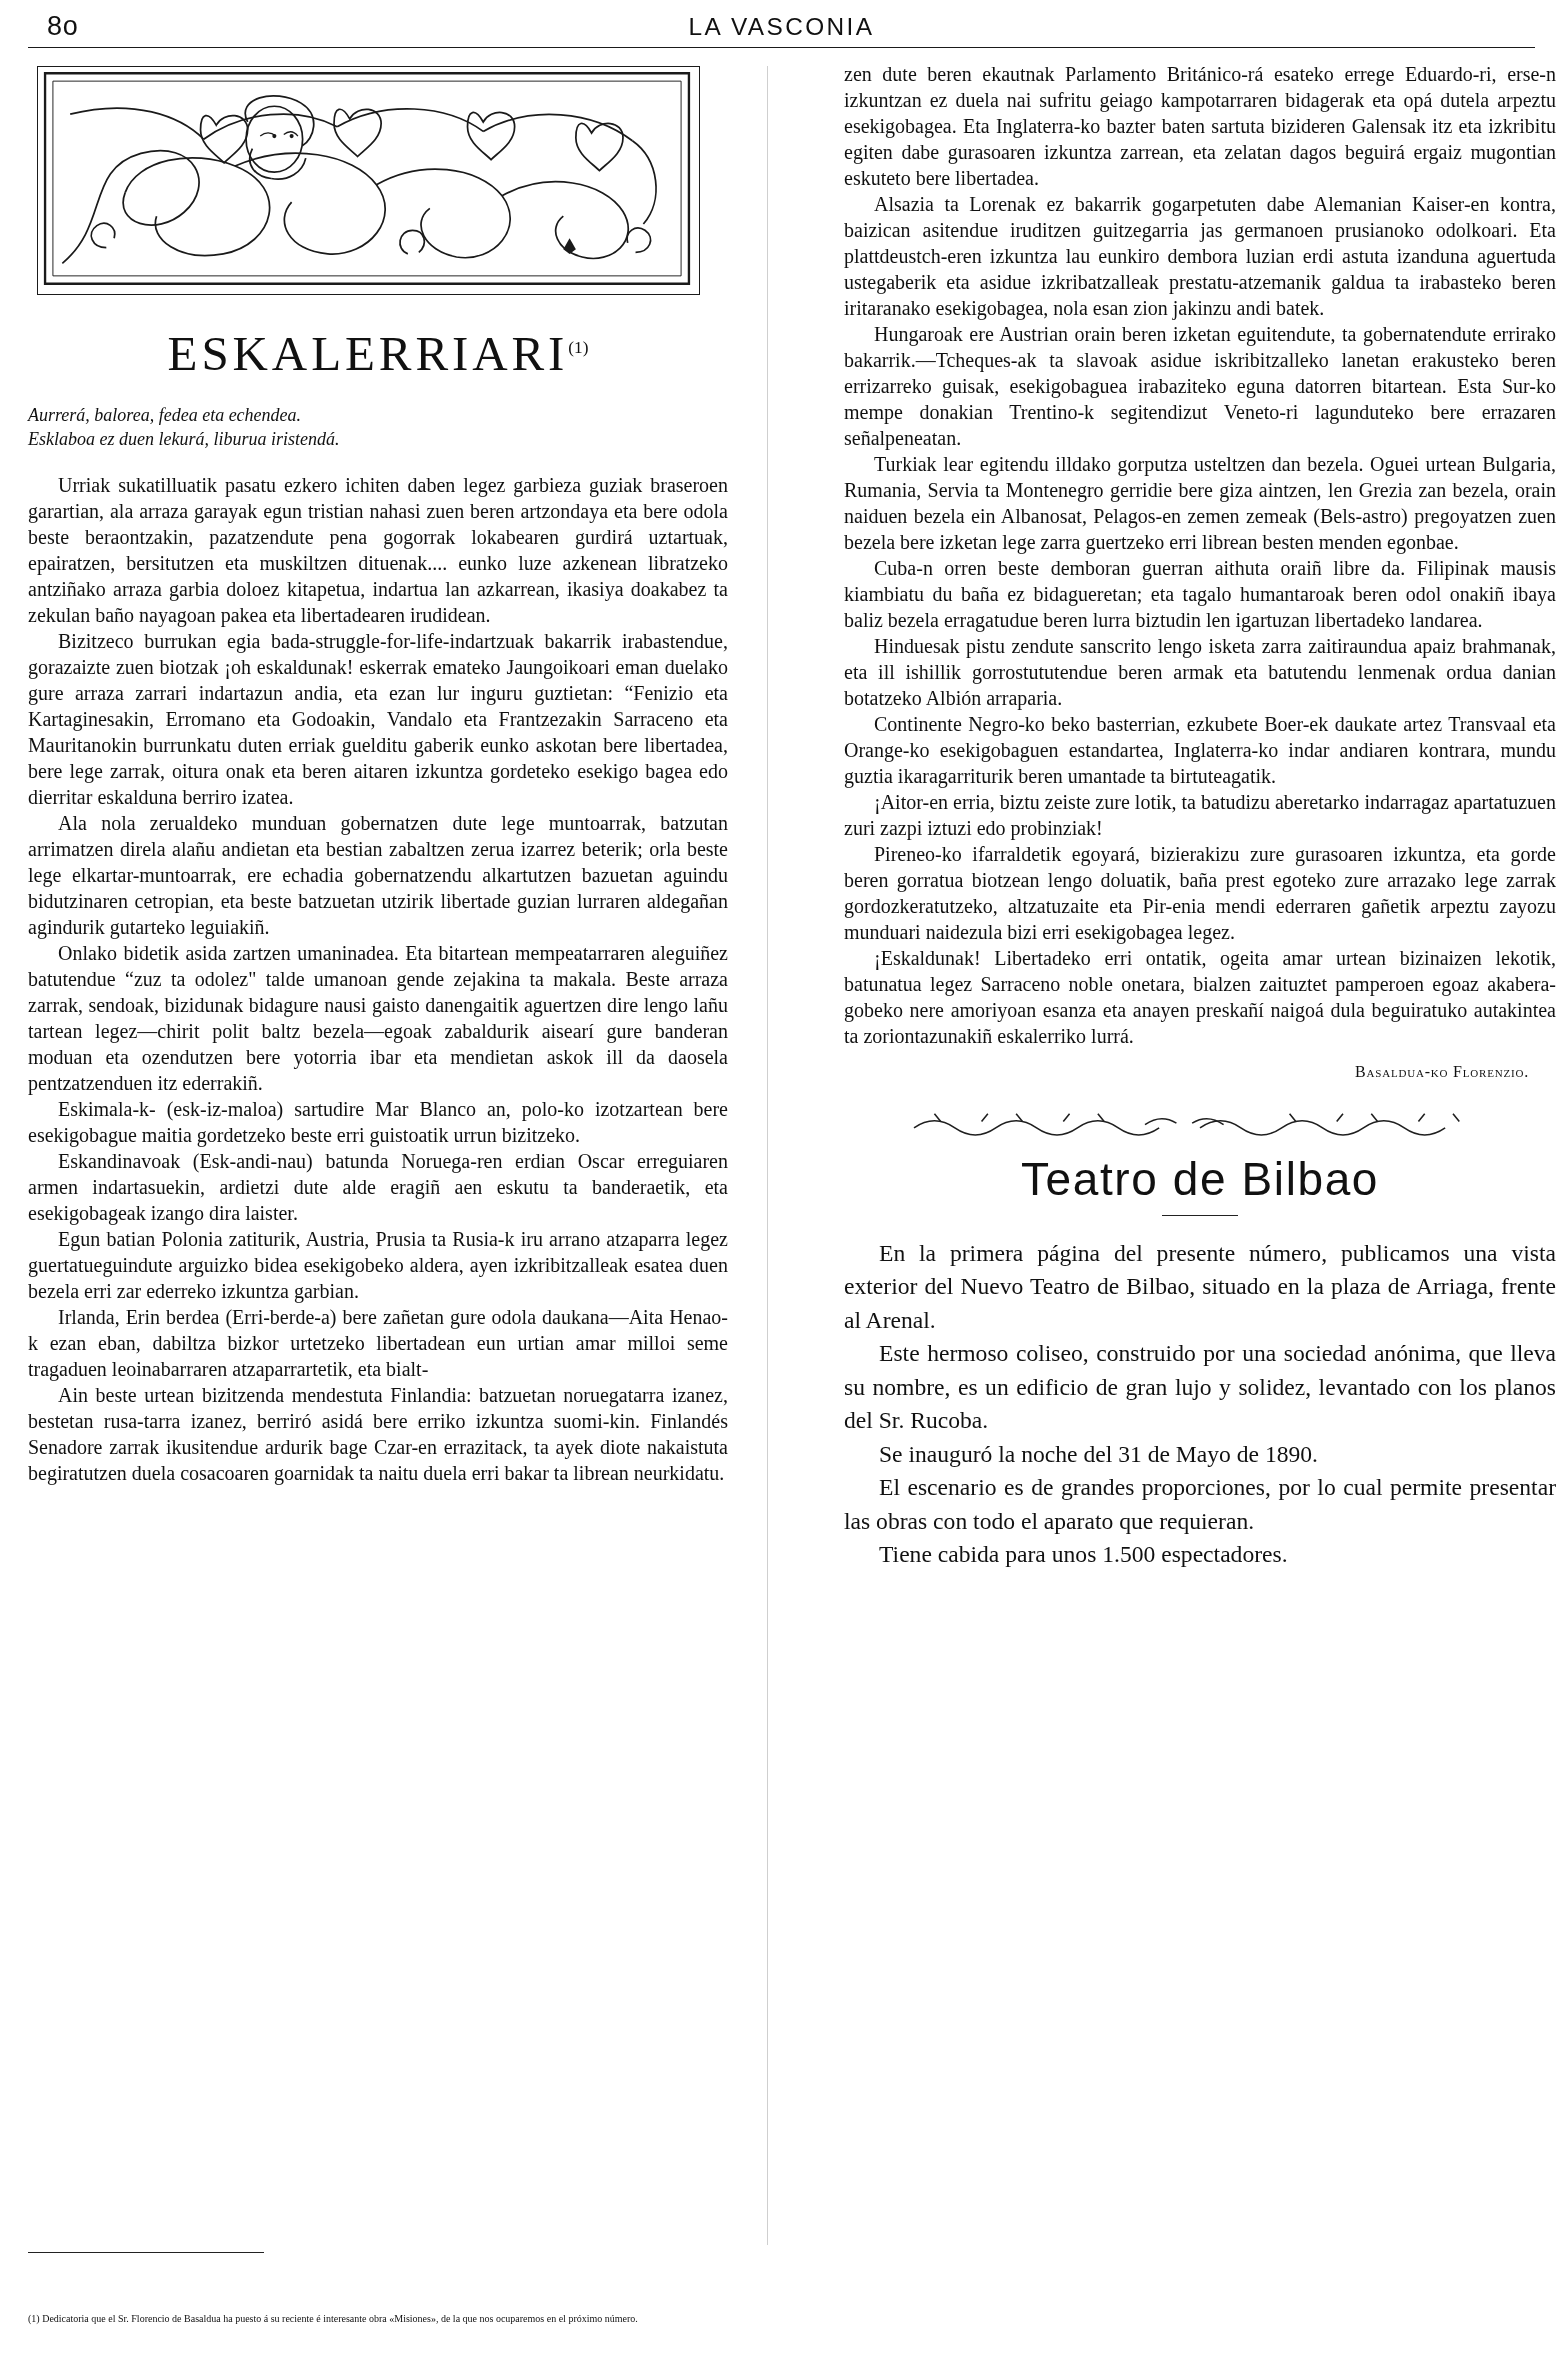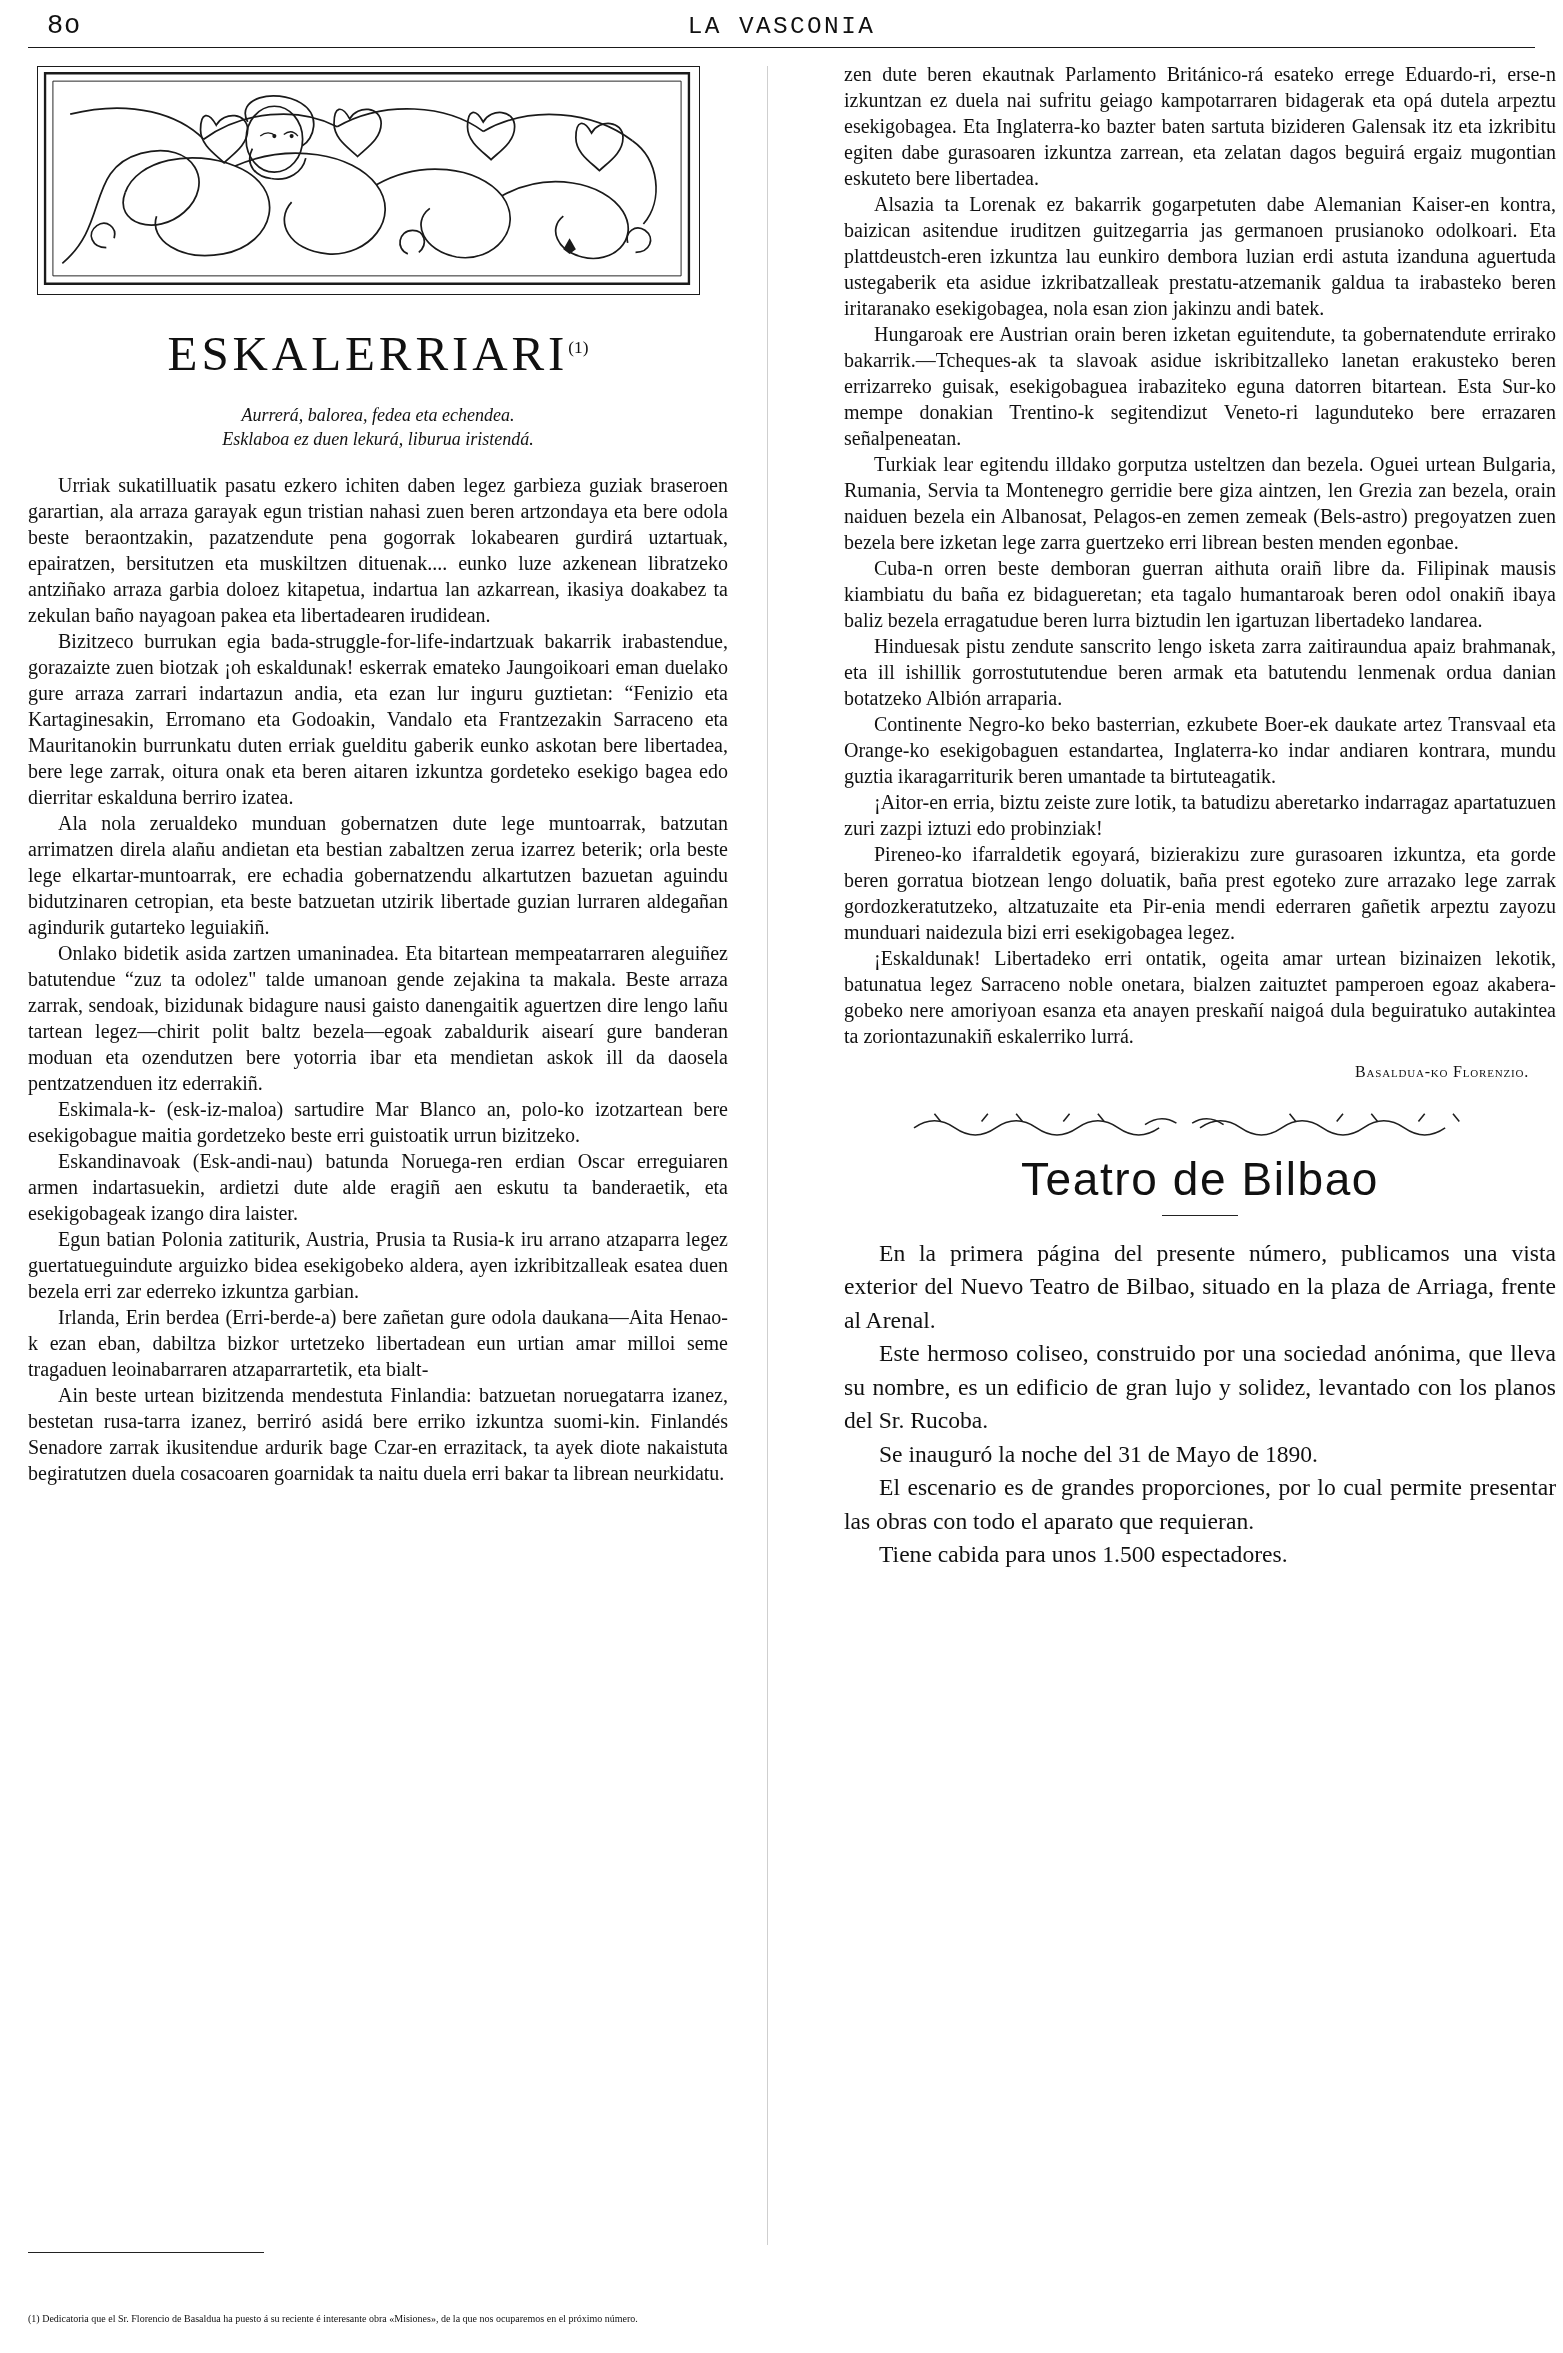--- a/index.html
+++ b/index.html
@@ -22,21 +22,21 @@
     box-sizing: border-box;
     padding: 0;
   }
   
   .runhead {
     position: absolute;
     top: 11px;
     left: 47px;
     right: 47px;
     height: 31px;
-    font-family: Liberation Mono, monospace;
+    font-family: Liberation Sans, sans-serif;
   }
   .runhead .folio {
     position: absolute;
     left: 0;
     top: 0;
     font-size: 27px;
     letter-spacing: 0.8px;
   }
   .runhead .title {
     position: absolute;
@@ -103,21 +103,20 @@
     margin: 27px 0 3.1px 0;
     font-weight: normal;
     font-family: "Liberation Serif", serif;
   }
   .art-title .note {
     font-size: 17.3px;
     vertical-align: super;
     letter-spacing: 0;
   }
   .epigraph {
-    text-align: center;
     font-style: italic;
     font-size: 18px;
     line-height: 1.35;
     margin: 17.3px 0 20.5px 0;
   }
   
   .footnote-rule {
     position: absolute;
     left: 28px;
     bottom: 101px;

